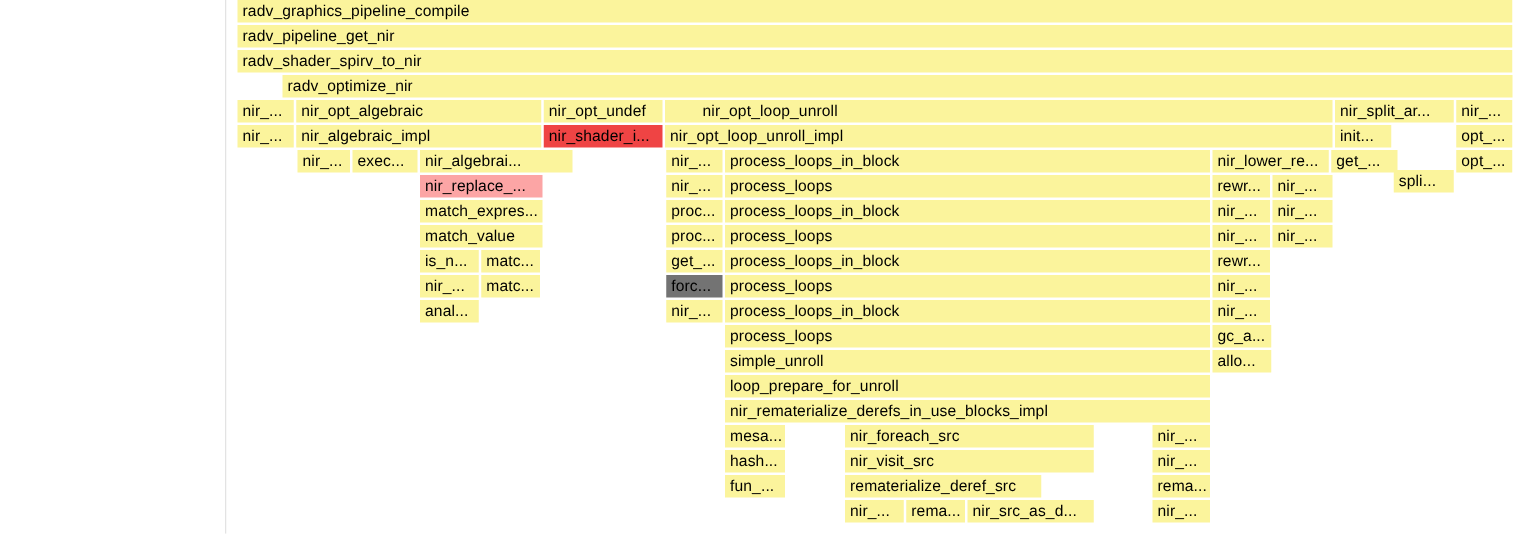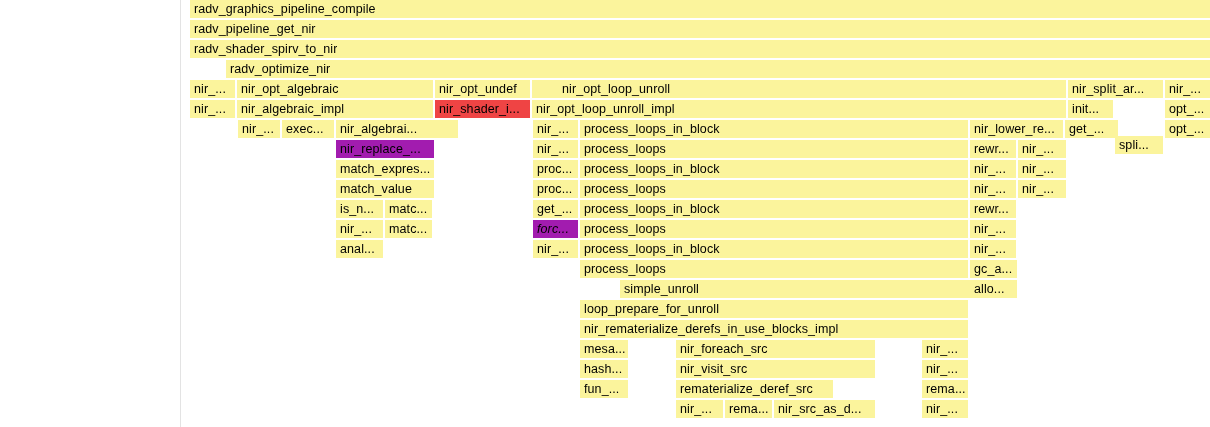--- a/index.html
+++ b/index.html
@@ -124,21 +124,21 @@
     </div>
     <div class="frame" style="left: 970px; top: 120px; width: 93px; background: rgb(251, 244, 156);">
       <span class="lbl">nir_lower_re...</span>
     </div>
     <div class="frame" style="left: 1065px; top: 120px; width: 53px; background: rgb(251, 244, 156);">
       <span class="lbl">get_...</span>
     </div>
     <div class="frame" style="left: 1165px; top: 120px; width: 45px; background: rgb(251, 244, 156);">
       <span class="lbl">opt_...</span>
     </div>
-    <div class="frame" style="left: 336px; top: 140px; width: 98px; background: #a21caf;">
+    <div class="frame" style="left: 336px; top: 140px; width: 98px; background: #fca5a5;">
       <span class="lbl">nir_replace_...</span>
     </div>
     <div class="frame" style="left: 533px; top: 140px; width: 45px; background: rgb(251, 244, 156);">
       <span class="lbl">nir_...</span>
     </div>
     <div class="frame" style="left: 580px; top: 140px; width: 388px; background: rgb(251, 244, 156);">
       <span class="lbl">process_loops</span>
     </div>
     <div class="frame" style="left: 970px; top: 140px; width: 46px; background: rgb(251, 244, 156);">
       <span class="lbl">rewr...</span>
@@ -190,21 +190,21 @@
     </div>
     <div class="frame" style="left: 970px; top: 200px; width: 46px; background: rgb(251, 244, 156);">
       <span class="lbl">rewr...</span>
     </div>
     <div class="frame" style="left: 336px; top: 220px; width: 47px; background: rgb(251, 244, 156);">
       <span class="lbl">nir_...</span>
     </div>
     <div class="frame" style="left: 385px; top: 220px; width: 47px; background: rgb(251, 244, 156);">
       <span class="lbl">matc...</span>
     </div>
-    <div class="frame" style="left: 533px; top: 220px; width: 45px; background: #a21caf; font-style: italic;">
+    <div class="frame" style="left: 533px; top: 220px; width: 45px; background: #737373;">
       <span class="lbl">forc...</span>
     </div>
     <div class="frame" style="left: 580px; top: 220px; width: 388px; background: rgb(251, 244, 156);">
       <span class="lbl">process_loops</span>
     </div>
     <div class="frame" style="left: 970px; top: 220px; width: 46px; background: rgb(251, 244, 156);">
       <span class="lbl">nir_...</span>
     </div>
     <div class="frame" style="left: 336px; top: 240px; width: 47px; background: rgb(251, 244, 156);">
       <span class="lbl">anal...</span>
@@ -217,21 +217,21 @@
     </div>
     <div class="frame" style="left: 970px; top: 240px; width: 46px; background: rgb(251, 244, 156);">
       <span class="lbl">nir_...</span>
     </div>
     <div class="frame" style="left: 580px; top: 260px; width: 388px; background: rgb(251, 244, 156);">
       <span class="lbl">process_loops</span>
     </div>
     <div class="frame" style="left: 970px; top: 260px; width: 47px; background: rgb(251, 244, 156);">
       <span class="lbl">gc_a...</span>
     </div>
-    <div class="frame" style="left: 580px; top: 280px; width: 388px; background: rgb(251, 244, 156); margin-left: 40px;">
+    <div class="frame" style="left: 580px; top: 280px; width: 388px; background: rgb(251, 244, 156);">
       <span class="lbl">simple_unroll</span>
     </div>
     <div class="frame" style="left: 970px; top: 280px; width: 47px; background: rgb(251, 244, 156);">
       <span class="lbl">allo...</span>
     </div>
     <div class="frame" style="left: 580px; top: 300px; width: 388px; background: rgb(251, 244, 156);">
       <span class="lbl">loop_prepare_for_unroll</span>
     </div>
     <div class="frame" style="left: 580px; top: 320px; width: 388px; background: rgb(251, 244, 156);">
       <span class="lbl">nir_rematerialize_derefs_in_use_blocks_impl</span>

